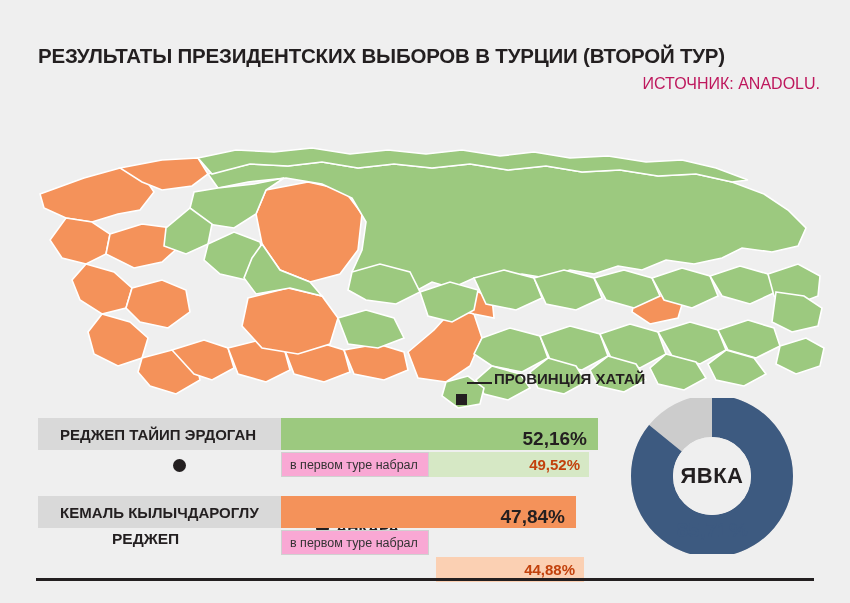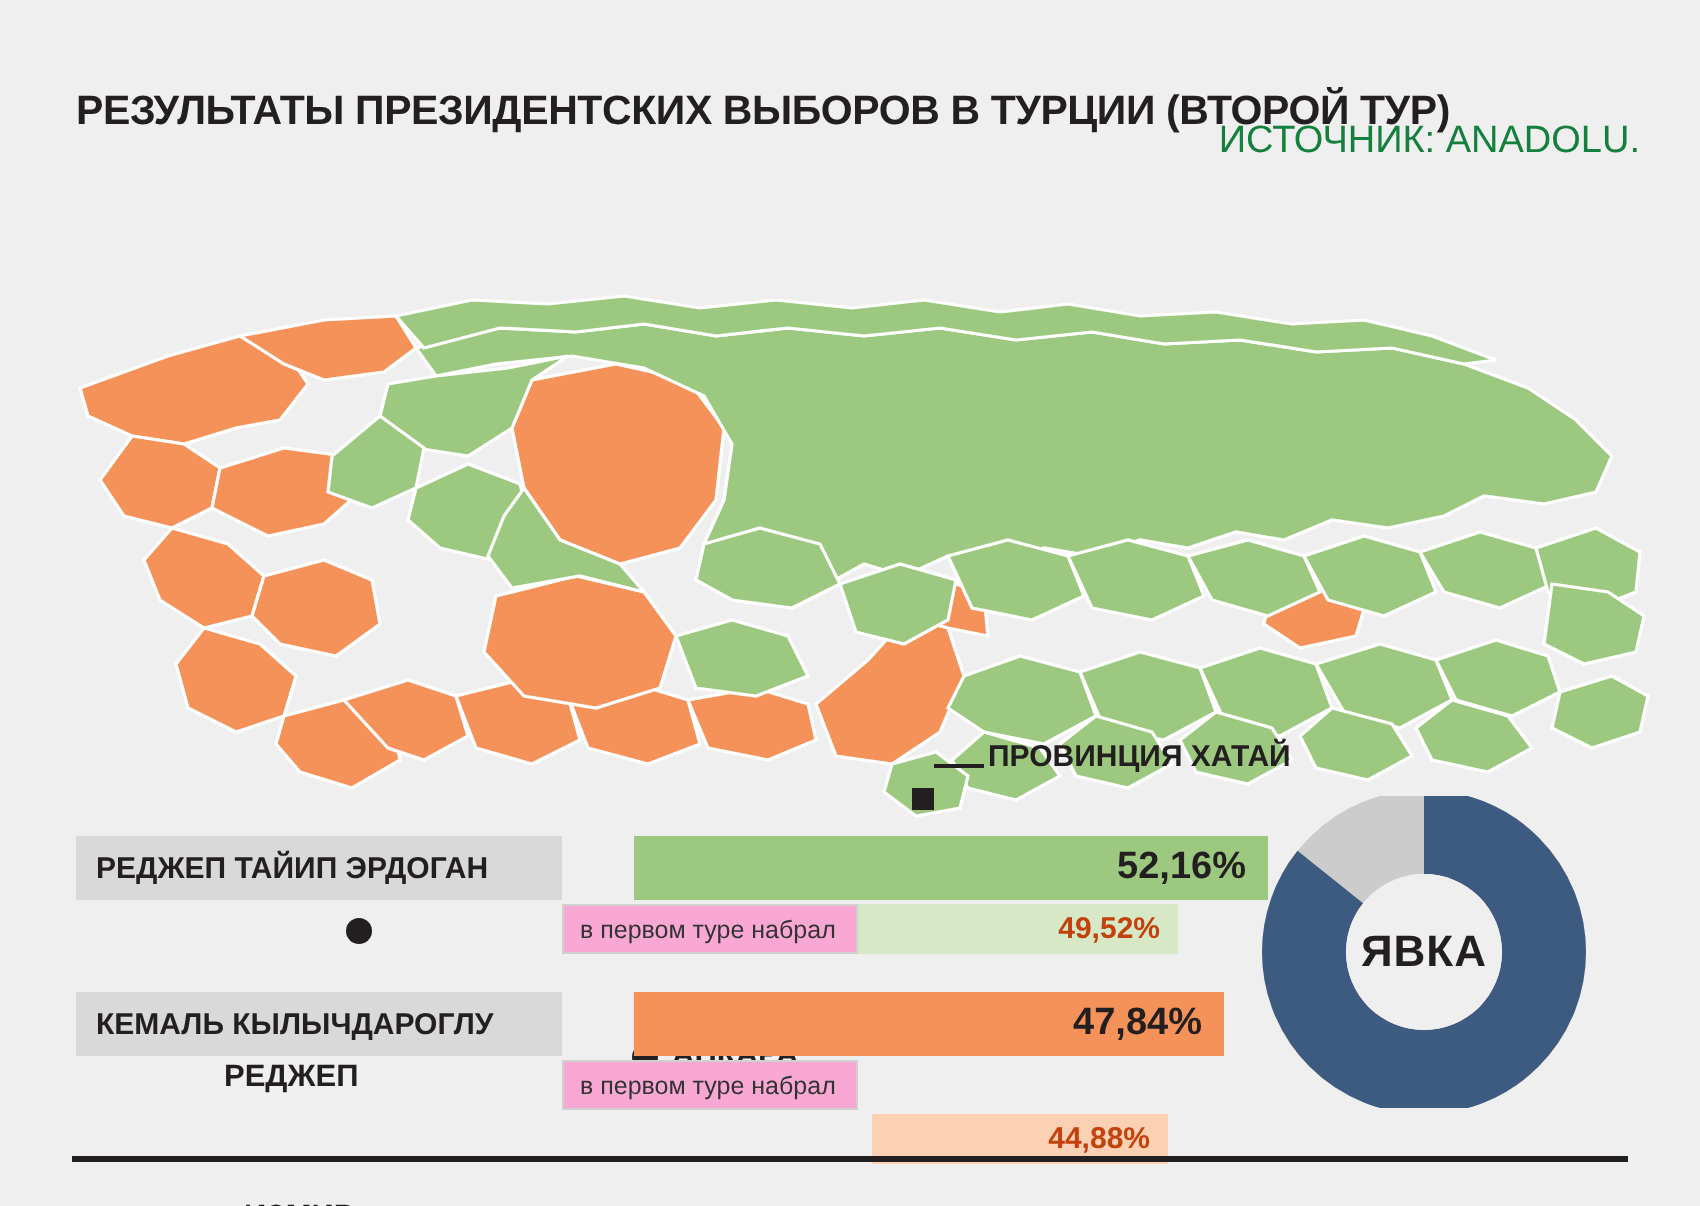--- a/index.html
+++ b/index.html
@@ -11,22 +11,22 @@
   }
   #page{position:relative;width:850px;height:603px;background:#efefef;}
 
   
   .title{
     position:absolute;left:38px;top:44px;
     font-size:20.5px;font-weight:bold;color:#231f20;
     letter-spacing:-0.2px;white-space:nowrap;
   }
   .source{
-    position:absolute;right:30px;top:60px;
-    font-size:19px;color:#15803d;white-space:nowrap;
+    position:absolute;right:30px;top:75px;
+    font-size:16px;color:#be185d;white-space:nowrap;
   }
   .topline{
     position:absolute;left:36px;top:35px;width:778px;height:0;
     border-top:0px solid #231f20;
   }
 
   
   .map-wrap{position:absolute;left:22px;top:82px;width:810px;height:330px;}
   .map-wrap svg{display:block;}
 
@@ -52,28 +52,28 @@
   }
 
   
   .results{position:absolute;left:38px;top:418px;width:560px;height:140px;}
 
   .row{position:absolute;left:0;height:32px;}
   .name-box{
     position:absolute;left:0;top:0;height:32px;width:243px;
     background:#d9d9d9;
     display:flex;align-items:center;
-    padding-left:10px;box-sizing:border-box;
+    padding-left:22px;box-sizing:border-box;
   }
   .name-box span{font-size:15px;font-weight:bold;color:#231f20;white-space:nowrap;}
 
   .bar{
     position:absolute;top:0;height:32px;
-    display:flex;align-items:center;justify-content:flex-end;
-    box-sizing:border-box;padding-right:11px;margin-left:36px;
+    display:flex;align-items:flex-end;justify-content:flex-end;
+    box-sizing:border-box;padding-right:11px;
   }
   .bar .pct{font-size:19px;font-weight:bold;color:#231f20;}
 
   .subrow{position:absolute;height:25px;}
   .sub-label{
     position:absolute;top:0;height:25px;
     background:#f9a8d4;border:1px solid #d0d0d0;box-sizing:border-box;
     display:flex;align-items:center;padding:0 8px;
   }
   .sub-label span{font-size:12.5px;color:#333;white-space:nowrap;}

